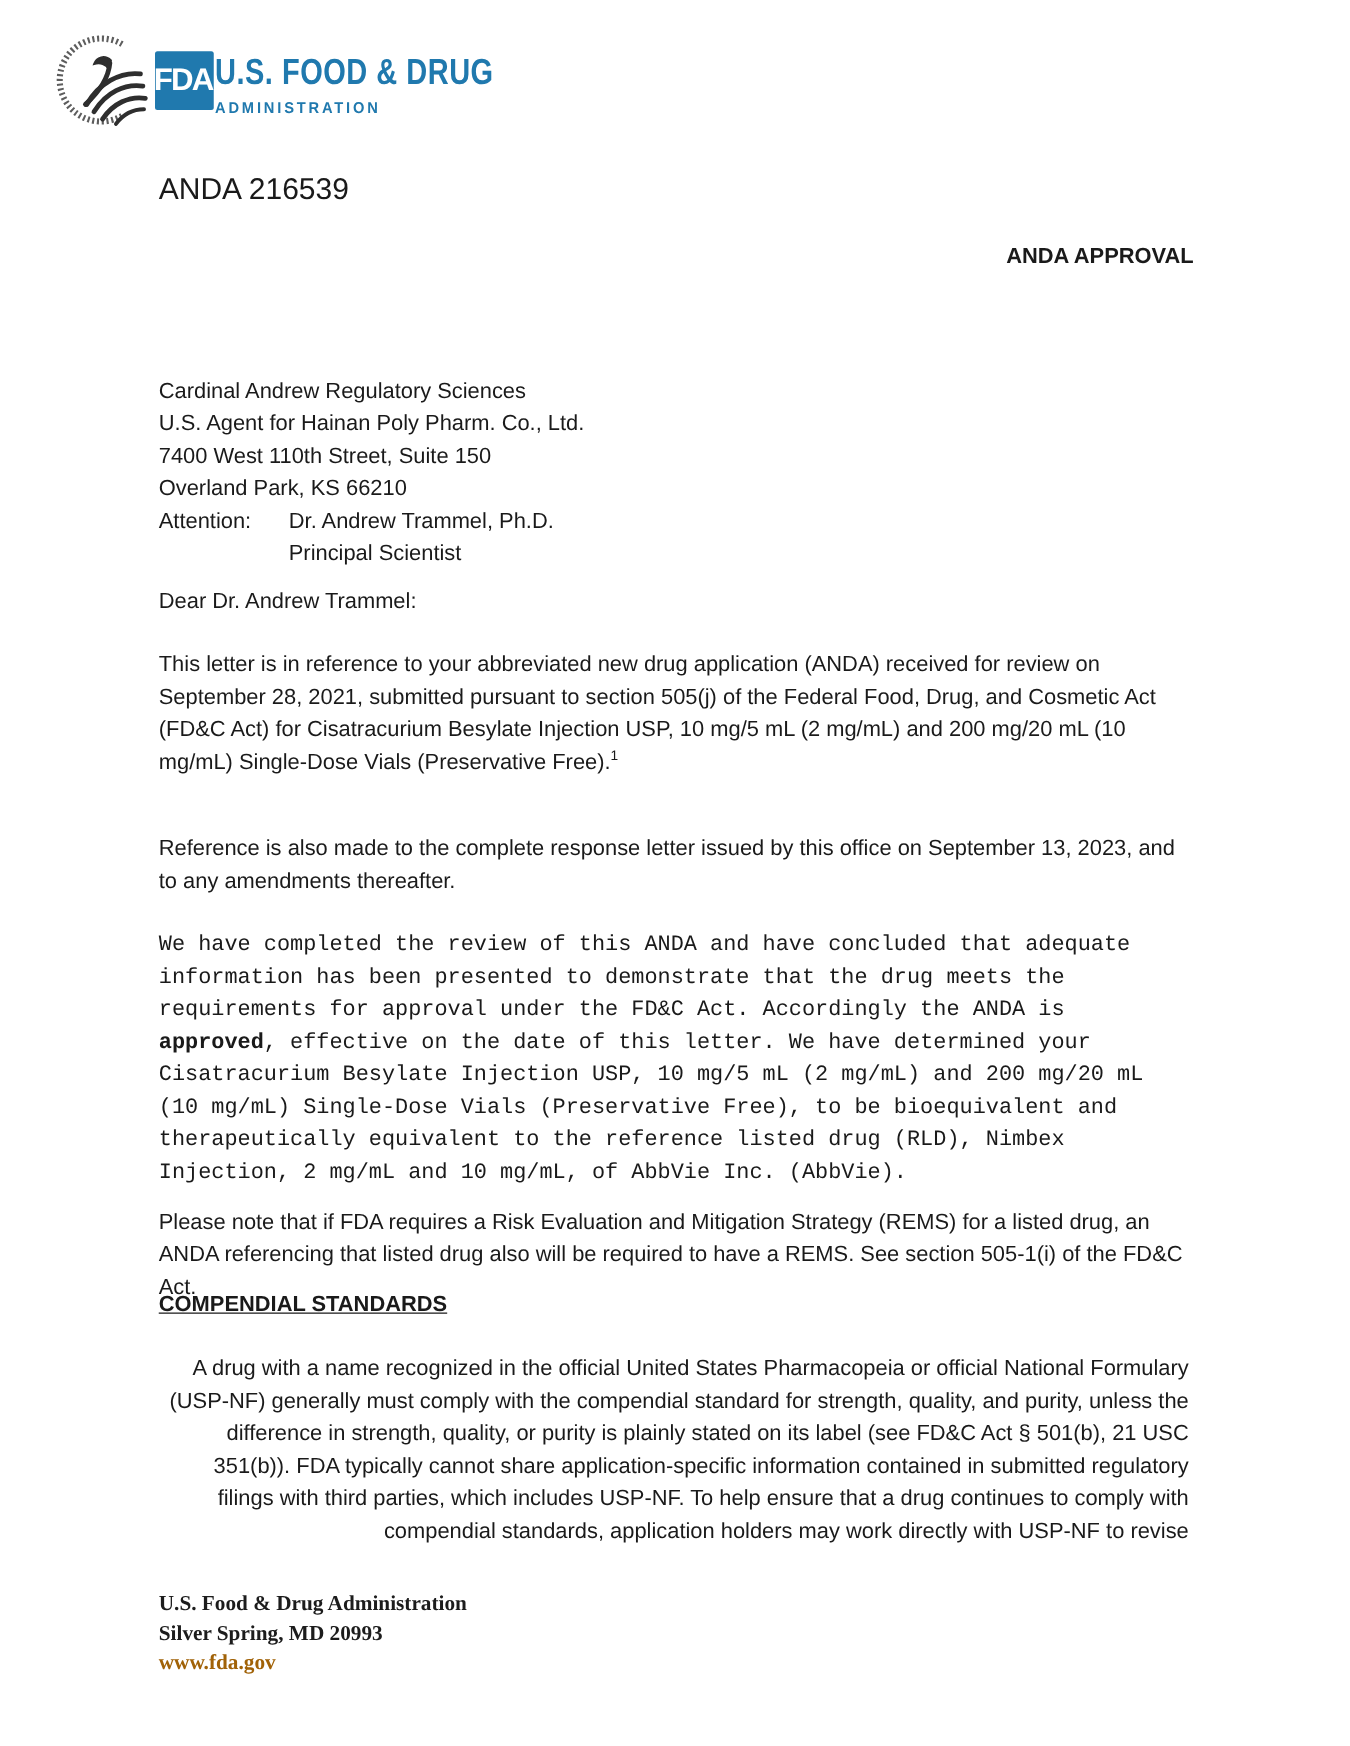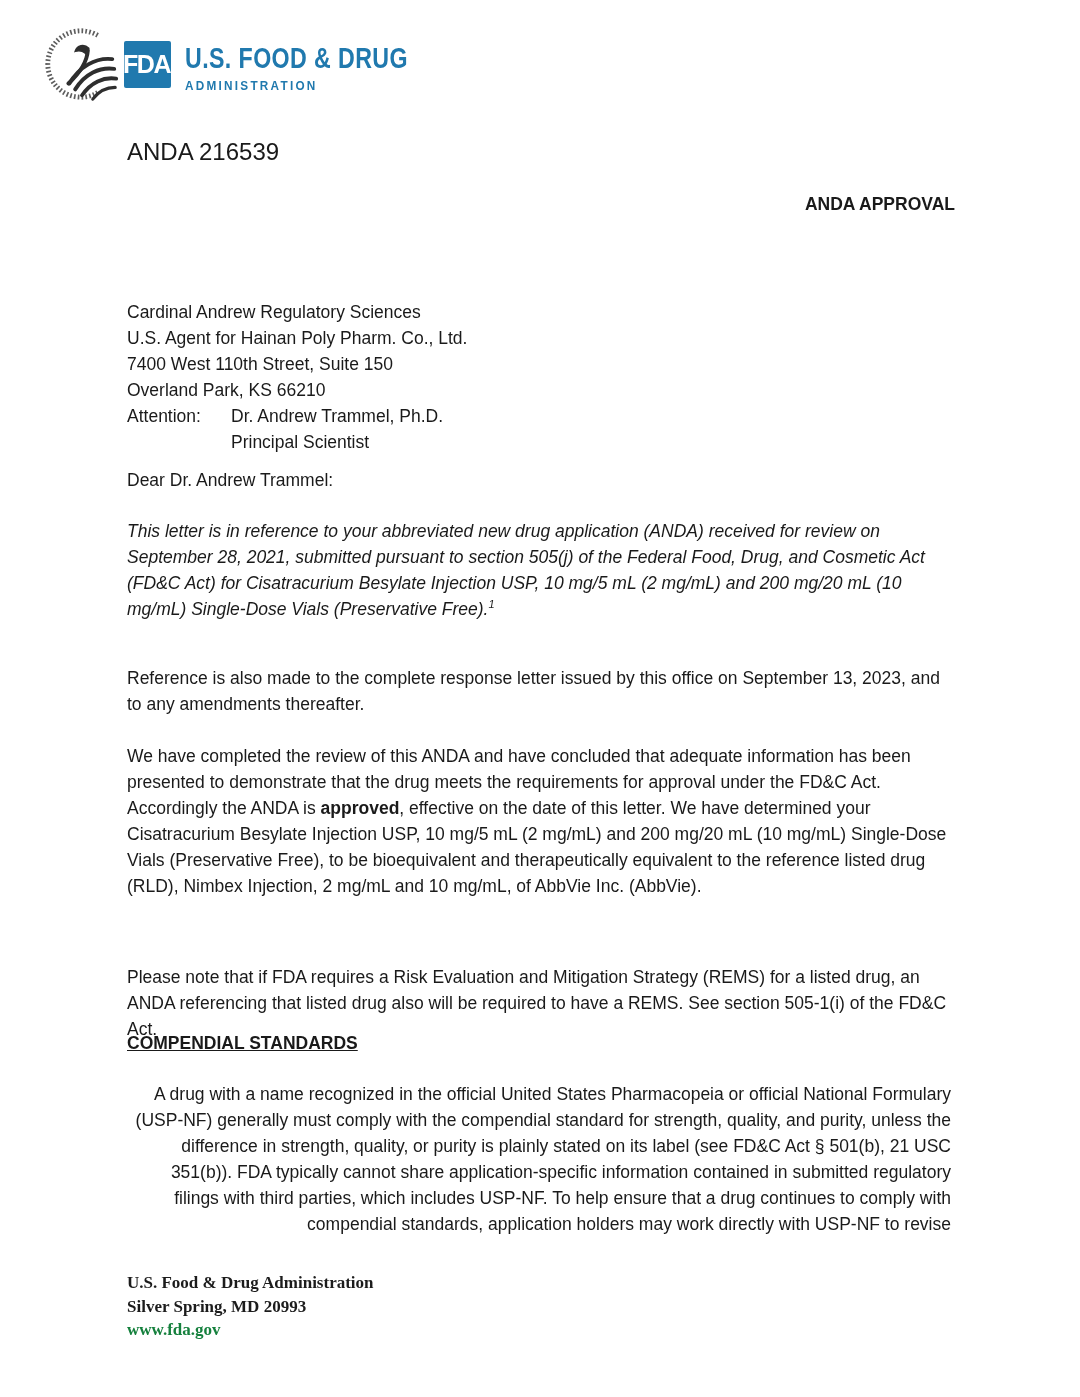--- a/index.html
+++ b/index.html
@@ -8,21 +8,21 @@
     width: 1080px; height: 1397px;
     position: relative;
     font-family: "Liberation Sans", sans-serif;
     color: #1a1a1a;
     overflow: hidden;
   }
   .page { position: absolute; inset: 0; background: #fff; }
 
   
   .hhs-seal { position: absolute; left: 42px; top: 22px; width: 82px; height: 84px; }
-  .fda-logo { position: absolute; left: 124px; top: 41px; display: flex; align-items: flex-start; gap: 14px; }
+  .fda-logo { position: absolute; left: 124px; top: 41px; display: flex; align-items: flex-start; gap: 1px; }
   .fda-square {
     width: 47px; height: 47px; background: #2079ae; border-radius: 2px;
     color: #fff; display: flex; align-items: center; justify-content: center;
     font-weight: bold; font-size: 25px; letter-spacing: -1.5px; padding-right: 2px;
   }
   .fda-words { padding-top: 1px; }
   .fda-line1 {
     font-size: 29px; font-weight: bold; color: #2079ae; white-space: nowrap;
     transform: scaleX(0.80); transform-origin: left top; letter-spacing: 0.5px;
   }
@@ -34,36 +34,36 @@
   
   .anda-number { position: absolute; left: 127px; top: 138px; font-size: 24px; }
   .approval-heading { position: absolute; right: 125px; top: 154px; font-size: 17.5px; font-weight: bold; margin-top: 40px; }
 
   
   .blk { position: absolute; left: 127px; width: 824px; font-size: 17.5px; line-height: 26px; }
   .recipient   { top: 299px; }
   .attn-row { display: flex; }
   .attn-label { width: 104px; flex: 0 0 104px; }
   .salutation  { top: 467px; }
-  .p-reference { top: 518px; font-style: italic; }
+  .p-reference { top: 518px; }
   .p-crl       { top: 665px; }
-  .p-approval  { top: 743px; }
+  .p-approval  { top: 743px; font-family: Liberation Mono, monospace; }
   .p-rems      { top: 964px; }
   .sec-heading { top: 1030px; font-weight: bold; text-decoration: underline; }
   .p-compendial{ top: 1081px; text-align: right; }
   sup.fnref { font-size: 11px; vertical-align: super; line-height: 0; }
   .bold { font-weight: bold; }
 
   
   .footer {
     position: absolute; left: 127px; top: 1271px;
     font-family: "Liberation Serif", serif; font-weight: bold;
     font-size: 17px; line-height: 23.5px; color: #1c1c1c;
   }
-  .footer-link { color: #15803d; cursor: pointer; text-decoration: none; }
+  .footer-link { color: #a16207; cursor: pointer; text-decoration: none; }
 </style>
 </head>
 <body>
 
 <div class="page">
 
   <svg class="hhs-seal" viewBox="0 0 84 84" aria-hidden="true">
 
     <path d="M 57 12.6 A 34 34 0 1 0 57 71.4" fill="none" stroke="#5d5d5d" stroke-width="5" stroke-dasharray="1.7 2.2"></path>
 

